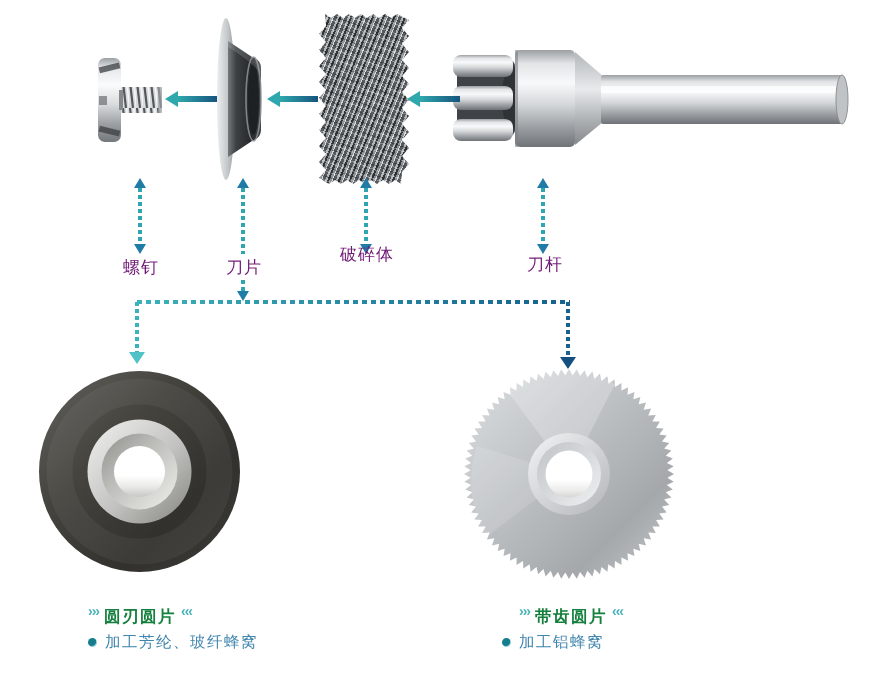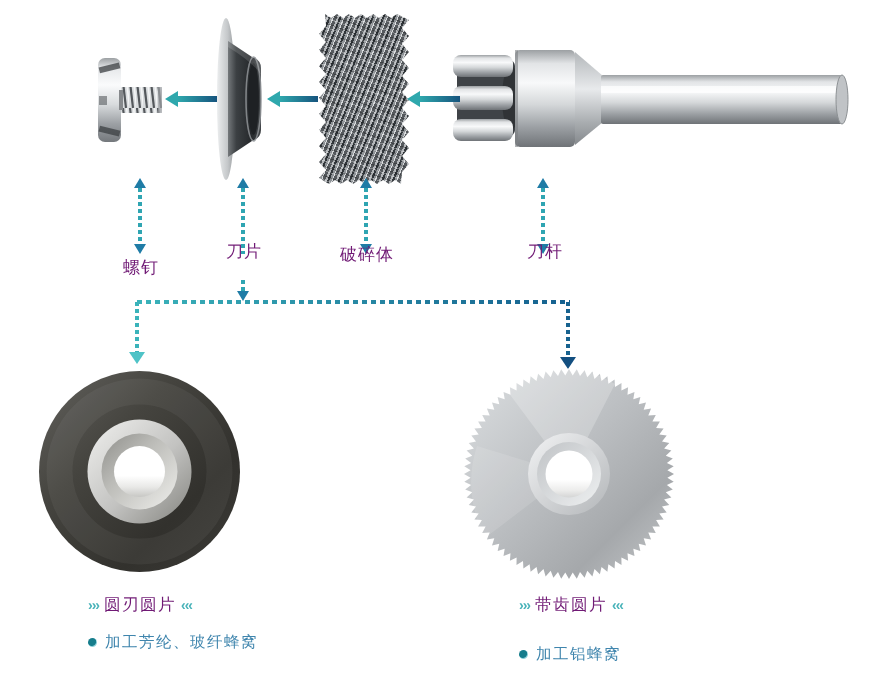--- a/index.html
+++ b/index.html
@@ -39,21 +39,21 @@
 
   
   .crusher{position:absolute;left:319px;top:14px;width:90px;height:170px;
     background:
       repeating-linear-gradient(20deg, rgba(0,0,0,.28) 0 1px, transparent 1px 5px, rgba(255,255,255,.30) 5px 6px, transparent 6px 9px),
       repeating-linear-gradient(112deg,#31363a 0 2px,#8e9296 2px 4px,#d6d9db 4px 5px,#55595d 5px 8px,#b4b7ba 8px 10px);}
 
   
   .cap-title{position:absolute;display:flex;align-items:center;gap:5px;white-space:nowrap;}
   .cap-title .deco{font-size:14px;font-weight:bold;color:#49b3b9;letter-spacing:-1px;}
-  .cap-title .ttl{font-size:16.5px;font-weight:normal;color:#701a75;letter-spacing:1.5px;}
+  .cap-title .ttl{font-size:16.5px;font-weight:bold;color:#15803d;letter-spacing:1.5px;margin-top:12px;}
   .cap-desc{position:absolute;display:flex;align-items:center;gap:8px;white-space:nowrap;}
   .cap-desc .dot{width:9px;height:9px;border-radius:50%;
       background:radial-gradient(circle at 42% 40%,#167d8c 0 52%,#7ec9d3 62%,rgba(190,228,233,.25) 100%);}
   .cap-desc .txt{font-size:15.5px;color:#3f85ad;letter-spacing:1.5px;}
 </style>
 </head>
 <body>
 
 <div class="stage">
 
@@ -163,23 +163,23 @@
     <span class="dline"></span>
     <span class="tri-down"></span>
   </div>
   <div class="dotv" style="left:531px;top:178px;height:76px;width:24px;">
     <span class="tri-up"></span>
     <span class="dline"></span>
     <span class="tri-down"></span>
   </div>
 
   <div class="plabel" style="left:141px;top:256px;">螺钉</div>
-  <div class="plabel" style="left:244px;top:240px;">刀片</div>
+  <div class="plabel" style="left:244px;top:256px;">刀片</div>
   <div class="plabel" style="left:367px;top:243px;">破碎体</div>
-  <div class="plabel" style="left:545px;top:240px;">刀杆</div>
+  <div class="plabel" style="left:545px;top:253px;">刀杆</div>
 
   <div class="dotv" style="left:231px;top:280px;height:21px;width:24px;">
     <span class="dline"></span>
     <span class="tri-down"></span>
   </div>
 
   <div class="dash-h" style="left:137px;top:300px;width:433px;"></div>
   <div class="dash-v teal" style="left:135px;top:302px;height:51px;"></div>
   <div class="dash-v blue" style="left:566px;top:302px;height:56px;"></div>
   <div class="bighead teal" style="left:129px;top:352px;"></div>
@@ -256,18 +256,18 @@
   <div class="cap-desc" style="left:88px;top:632px;text-align:right;">
     <span class="dot"></span>
     <span class="txt">加工芳纶、玻纤蜂窝</span>
   </div>
 
   <div class="cap-title" style="left:519px;top:594px;">
     <span class="deco">›››</span>
     <span class="ttl">带齿圆片</span>
     <span class="deco">‹‹‹</span>
   </div>
-  <div class="cap-desc" style="left:519px;top:632px;margin-top:12px;">
+  <div class="cap-desc" style="left:502px;top:632px;">
     <span class="dot"></span>
     <span class="txt">加工铝蜂窝</span>
   </div>
 
 </div>
 
 </body></html>

